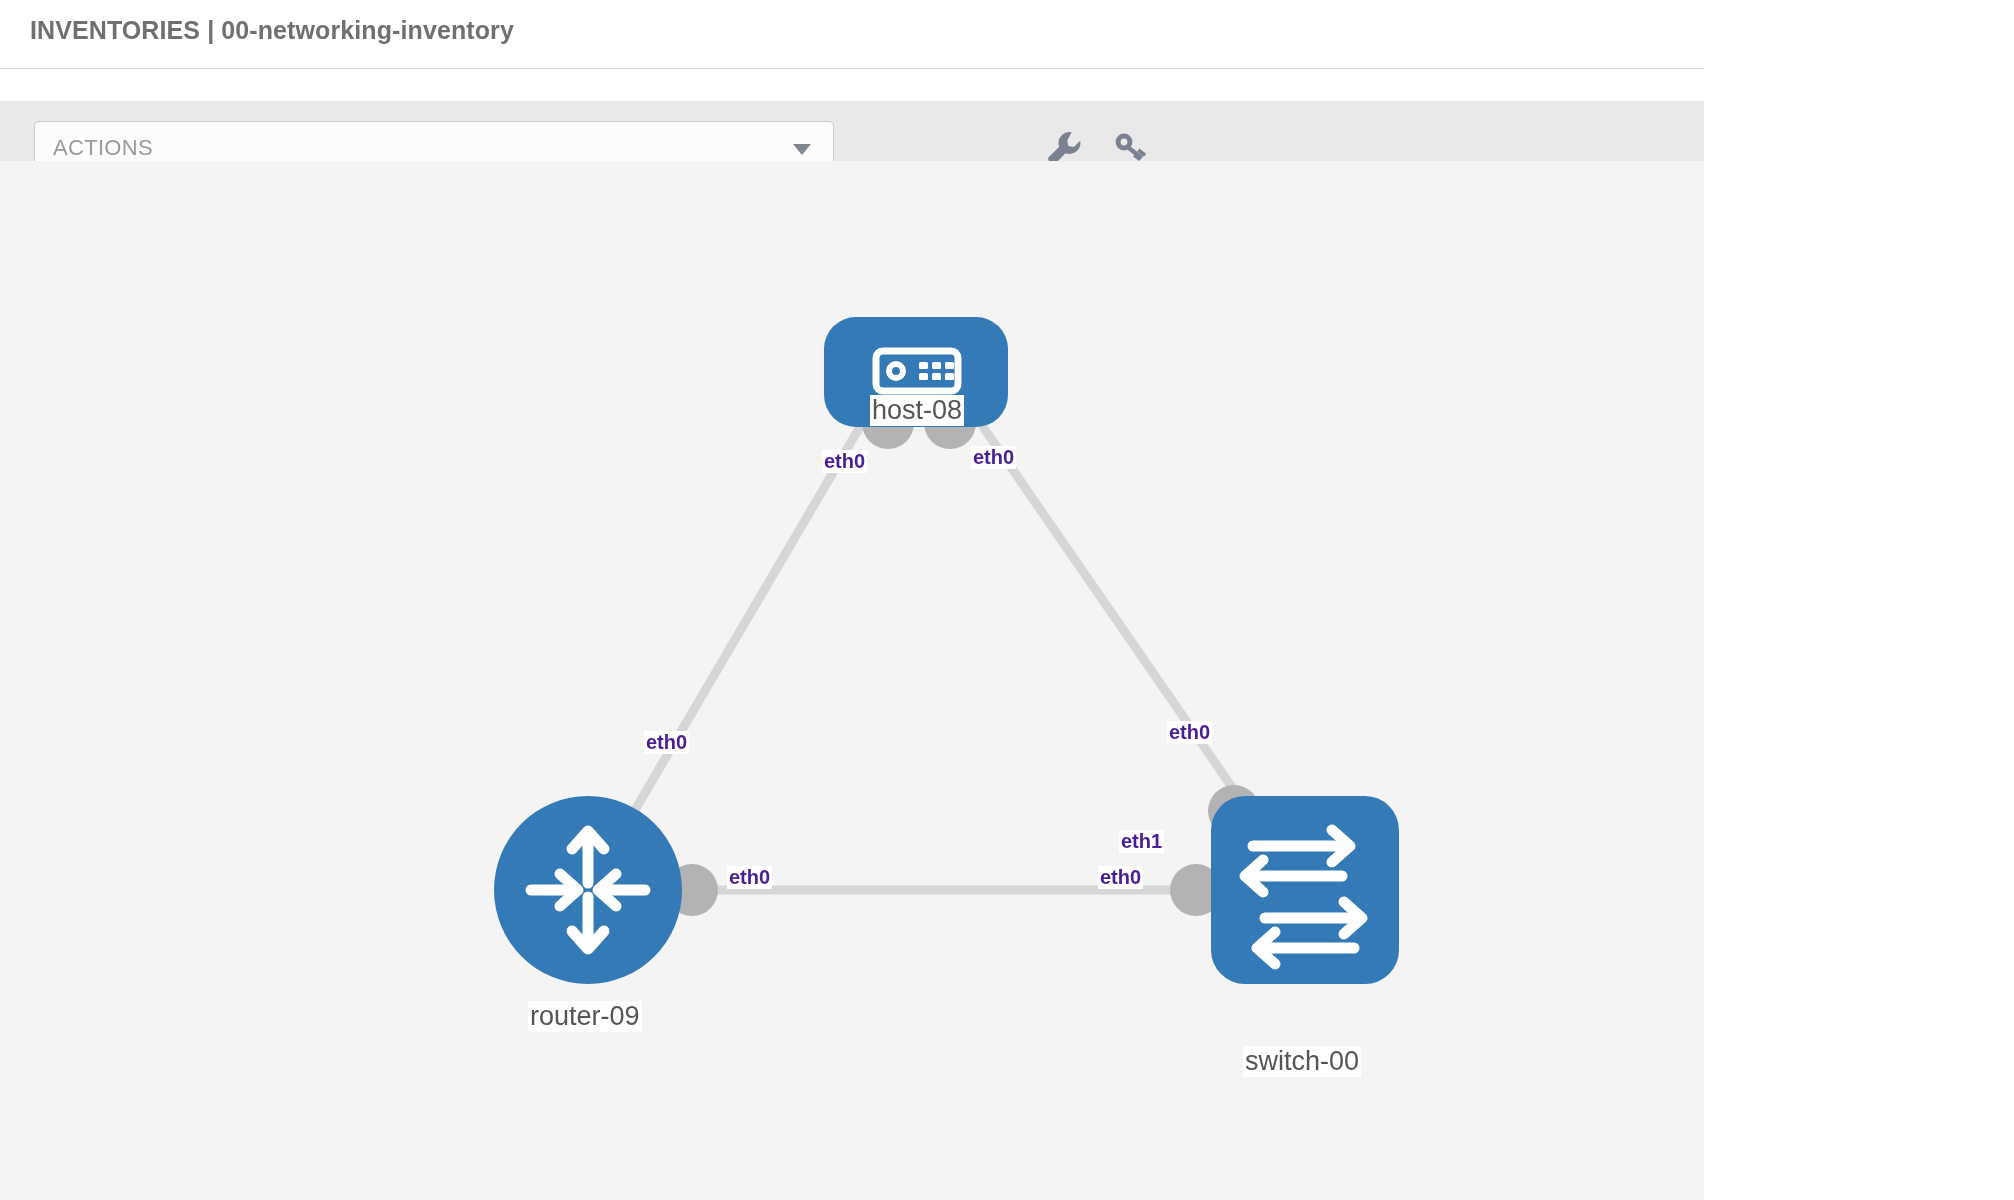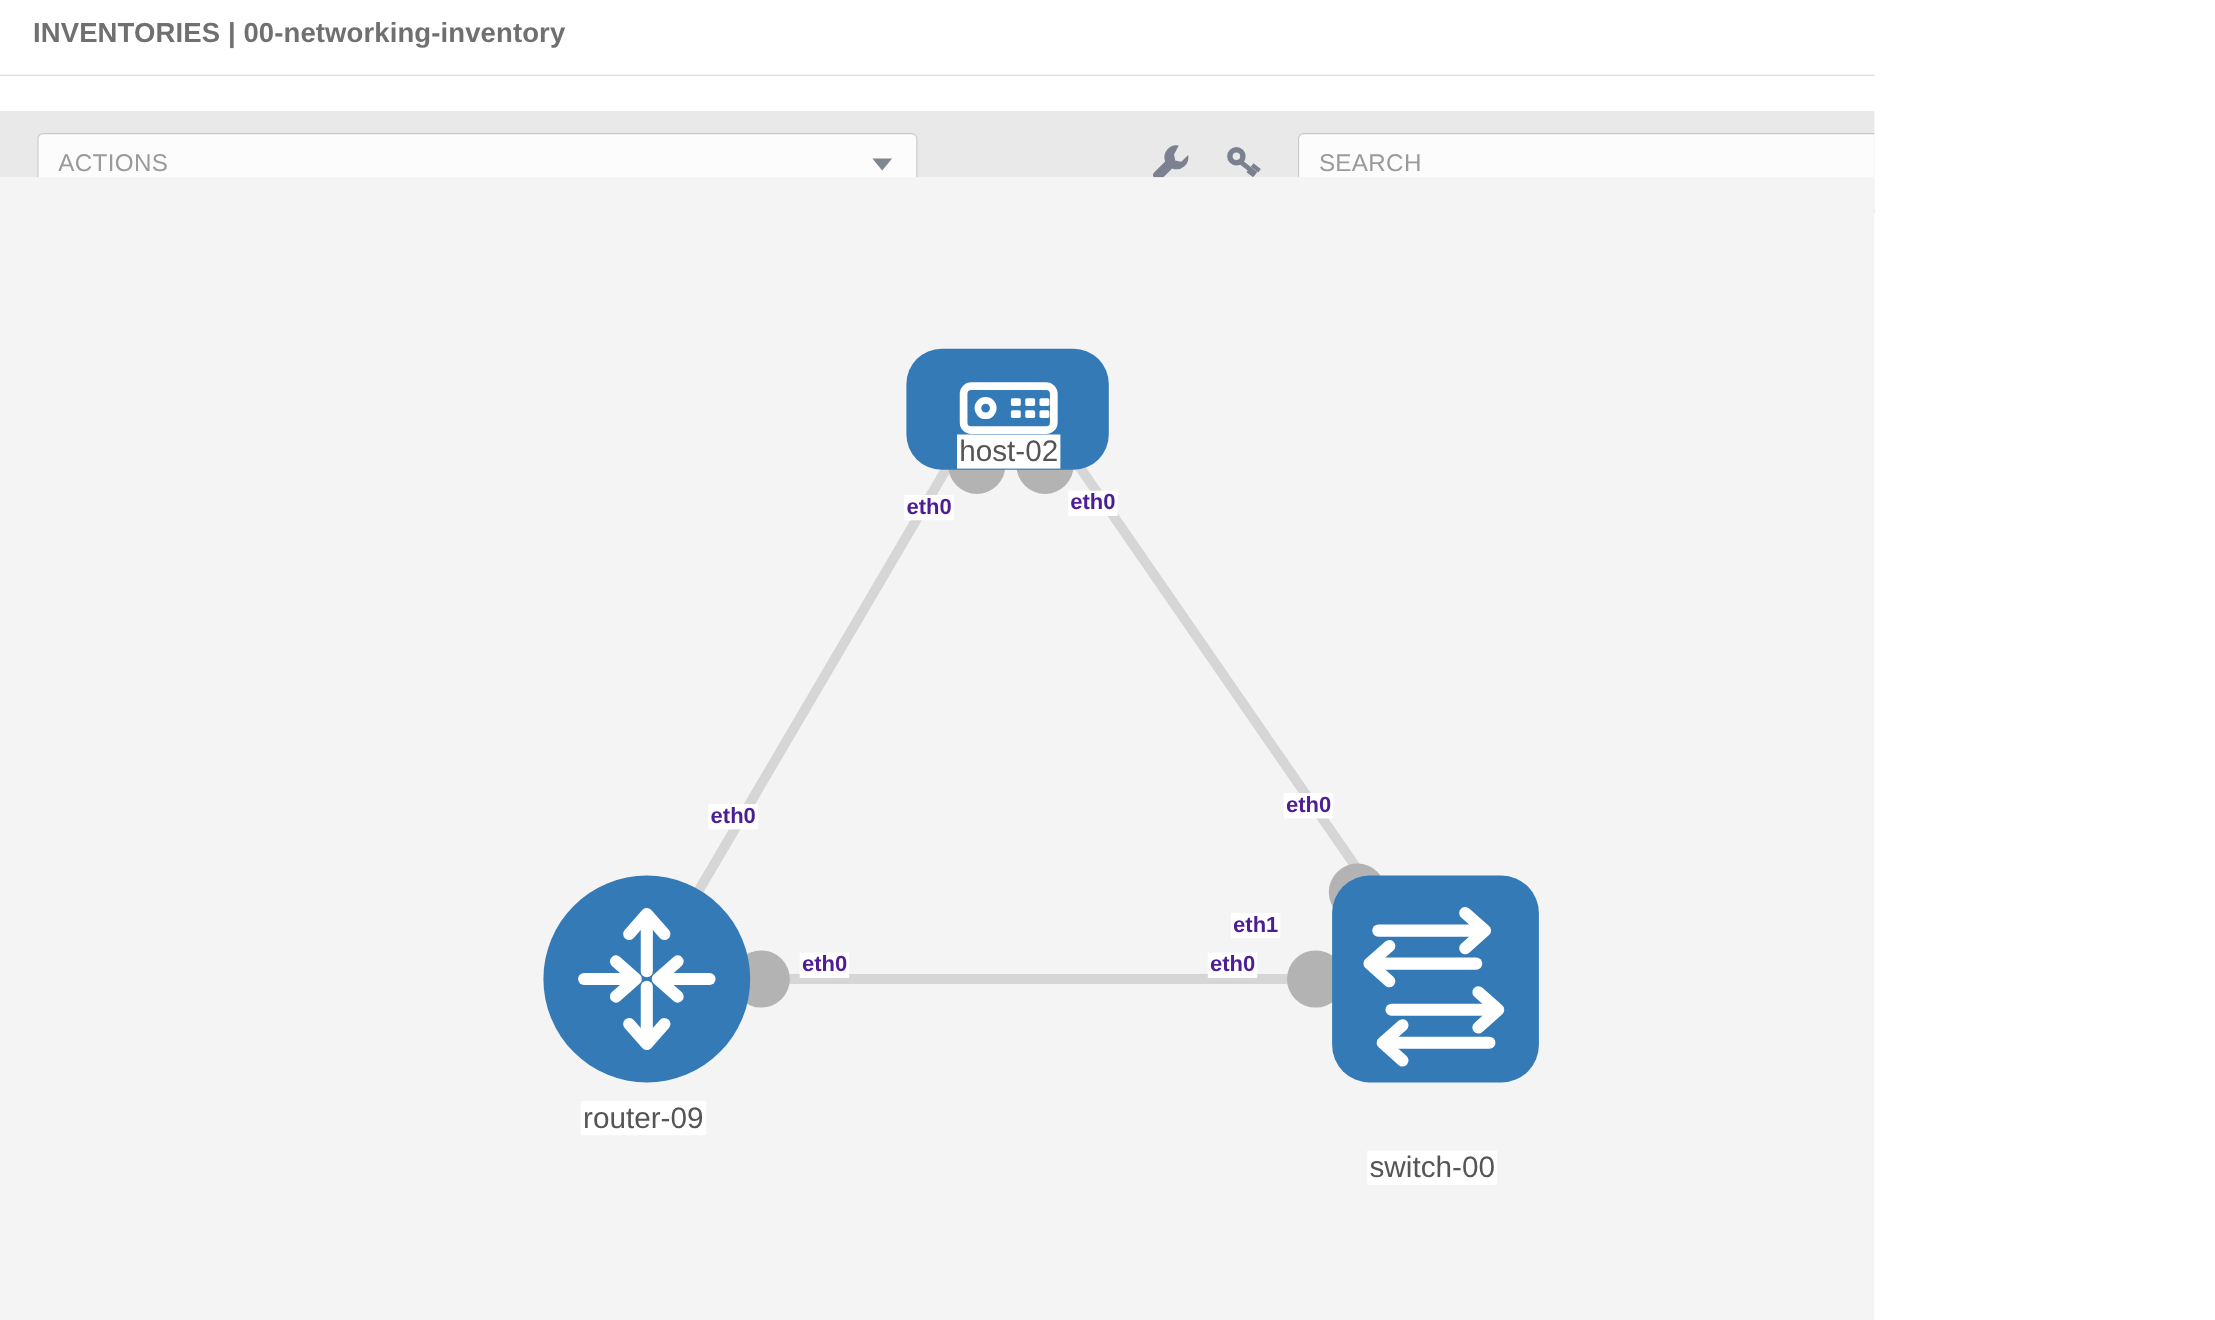--- a/index.html
+++ b/index.html
@@ -174,24 +174,20 @@
         <g fill="#7b8190">
           <circle cx="14" cy="15" r="8.4"></circle>
           <circle cx="14" cy="15" r="3.4" fill="#e9e9e9"></circle>
           <rect x="18" y="17.6" width="19" height="4.4" transform="rotate(38 18 17.6)"></rect>
           <rect x="29.5" y="21.5" width="8.5" height="3.8" transform="rotate(38 29.5 21.5)"></rect>
           <rect x="25.5" y="26.5" width="7.5" height="3.8" transform="rotate(38 25.5 26.5)"></rect>
         </g>
       </svg>
     </div>
 
-    <div class="search-select">
-      <span class="label">SEARCH</span>
-      <span class="caret"></span>
-    </div>
   </div>
 
   <div class="canvas">
 
     <svg class="topology-svg" viewBox="0 0 2014 1039">
 
       <g>
         <line x1="888" y1="218" x2="588" y2="729" stroke="#d6d6d6" stroke-width="9"></line>
         <line x1="950" y1="218" x2="1303" y2="729" stroke="#d6d6d6" stroke-width="9"></line>
         <line x1="588" y1="729" x2="1303" y2="729" stroke="#d6d6d6" stroke-width="9"></line>
@@ -251,21 +247,21 @@
 
           <line x1="1265" y1="757" x2="1360" y2="757"></line>
           <polyline points="1344,741 1362,757 1344,773"></polyline>
 
           <line x1="1354" y1="787" x2="1259" y2="787"></line>
           <polyline points="1275,771 1257,787 1275,803"></polyline>
         </g>
       </g>
     </svg>
 
-    <div class="node-label" style="left:870px; top:234px;">host-02</div>
+    <div class="node-label" style="left:870px; top:234px;">host-08</div>
 
     <div class="node-label" style="left:528px; top:840px;">router-09</div>
 
     <div class="node-label" style="left:1243px; top:845px;margin-top:40px;">switch-00</div>
 
     <div class="iface-label" style="left:822px; top:289px;">eth0</div>
 
     <div class="iface-label" style="left:971px; top:285px;">eth0</div>
 
     <div class="iface-label" style="left:644px; top:570px;">eth0</div>

